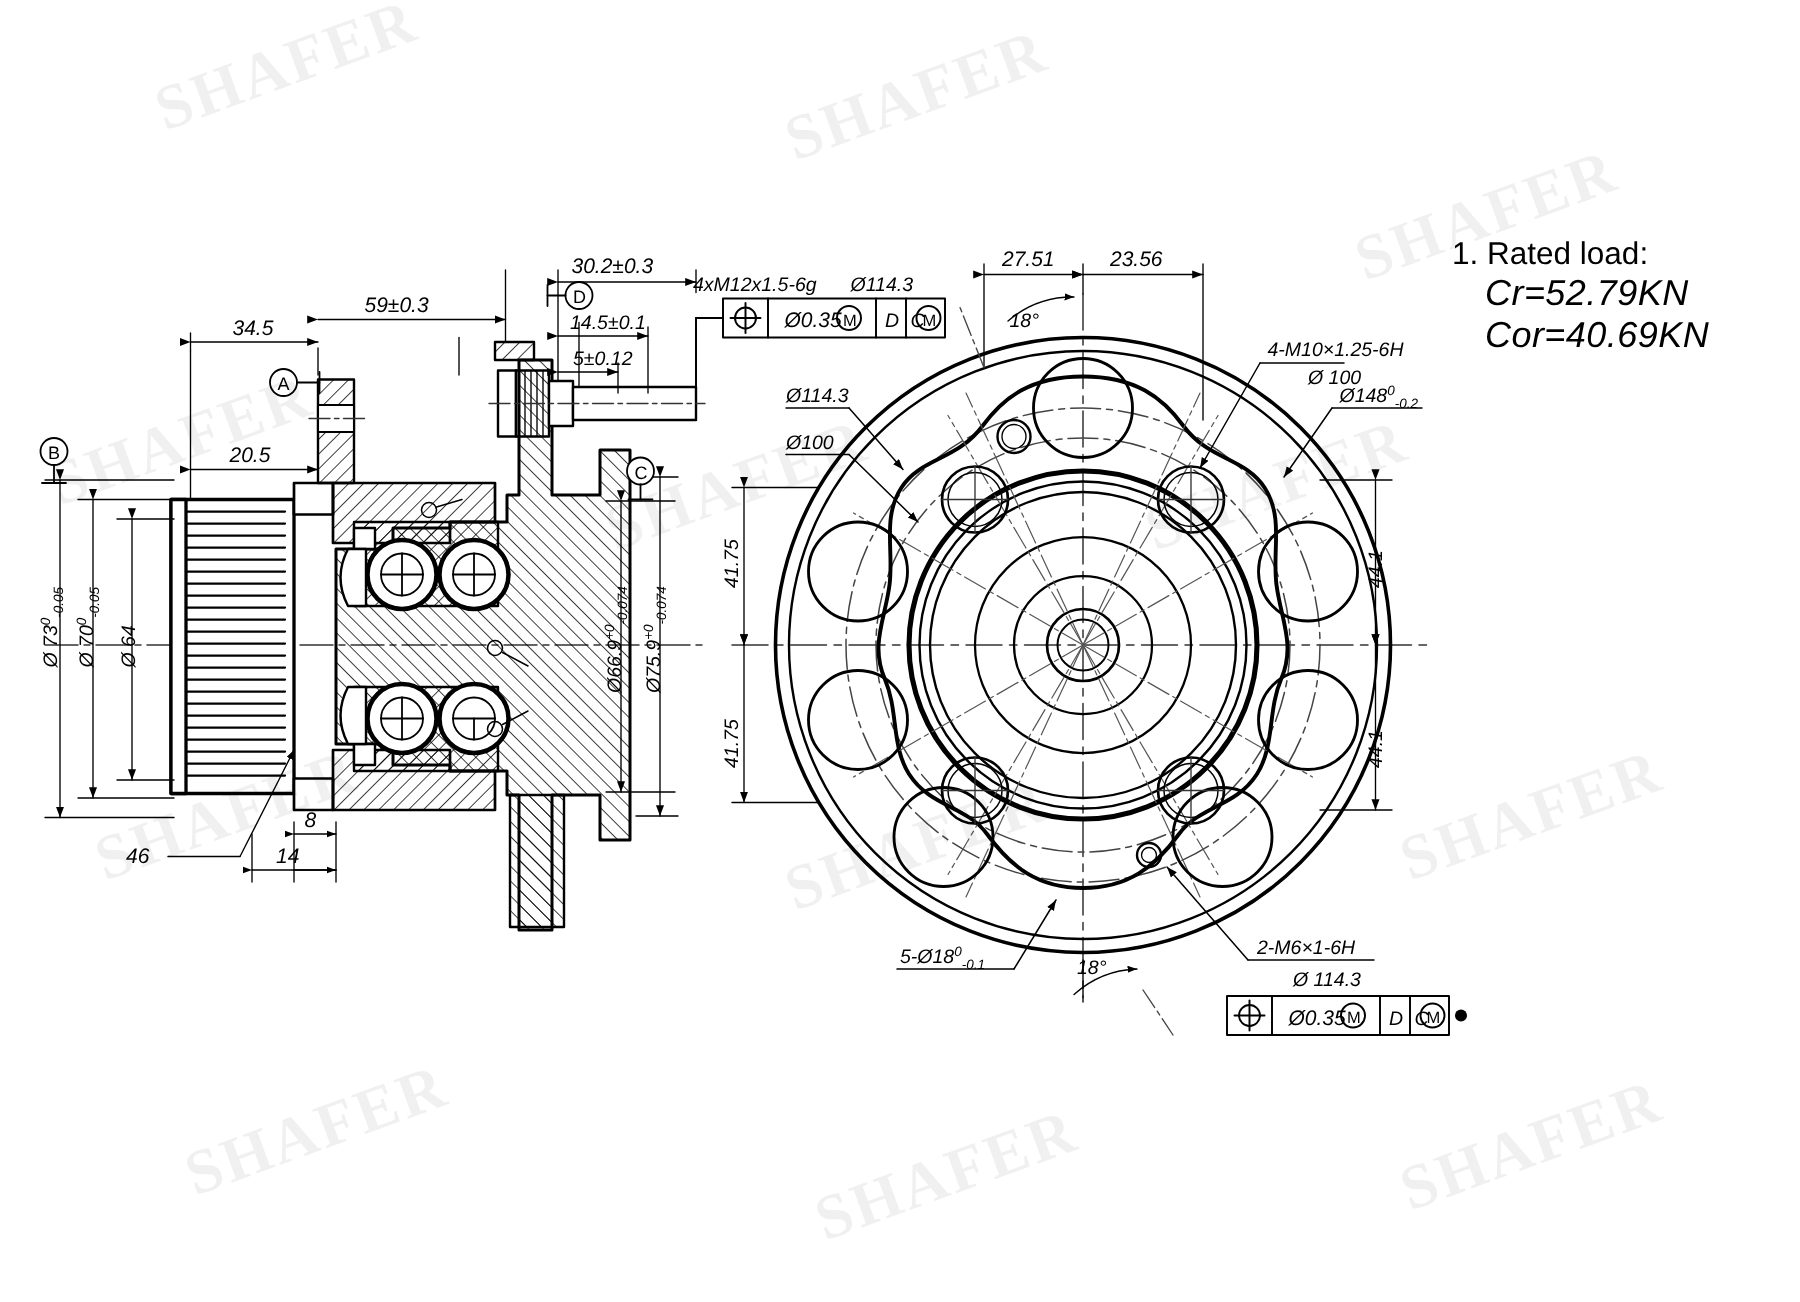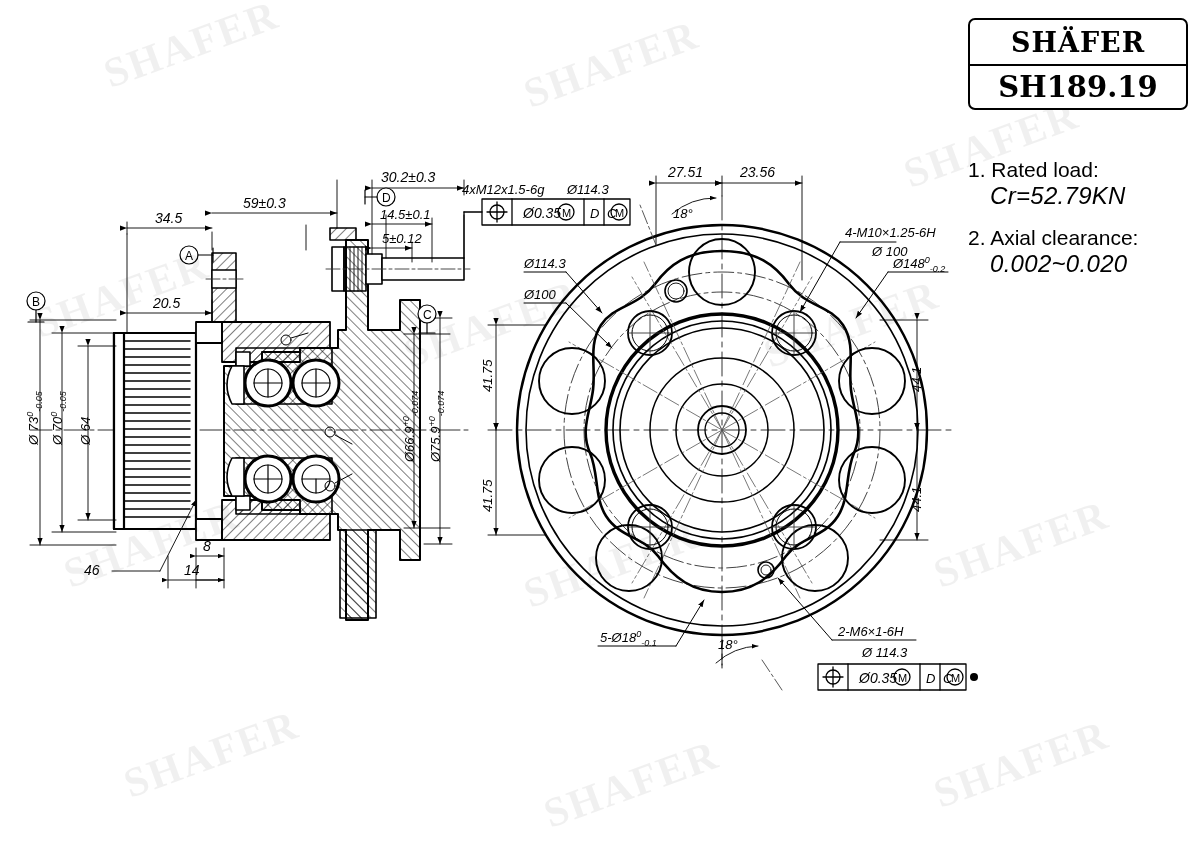--- a/index.html
+++ b/index.html
@@ -503,33 +503,22 @@
       <text x="862" y="657" font-size="13">Ø 114.3</text>
 
       <text x="859" y="683" font-size="14">Ø0.35</text>
       <text x="898" y="682" font-size="11" font-style="normal">M</text>
       <text x="926" y="683" font-size="13">D</text>
       <text x="943" y="683" font-size="13">C</text>
       <text x="951" y="682" font-size="11" font-style="normal">M</text>
     </g>
   </svg>
 
-  <div class="logo-box">
-    <div class="logo-top">
-      <span>SHÄFER</span>
-    </div>
-    <div class="logo-bot">
-      <span>SH189.19</span>
-    </div>
-  </div>
 
   <div class="notes">
     <div class="note-blk">
       <div class="note-h">1. Rated load:</div>
       <div class="note-v">Cr=52.79KN</div>
-    </div>
-    <div class="note-blk">
-      <div class="note-h">2. Axial clearance:</div>
-      <div class="note-v">0.002~0.020</div>
+      <div class="note-v">Cor=40.69KN</div>
     </div>
   </div>
 
 </div>
 
 </body></html>

